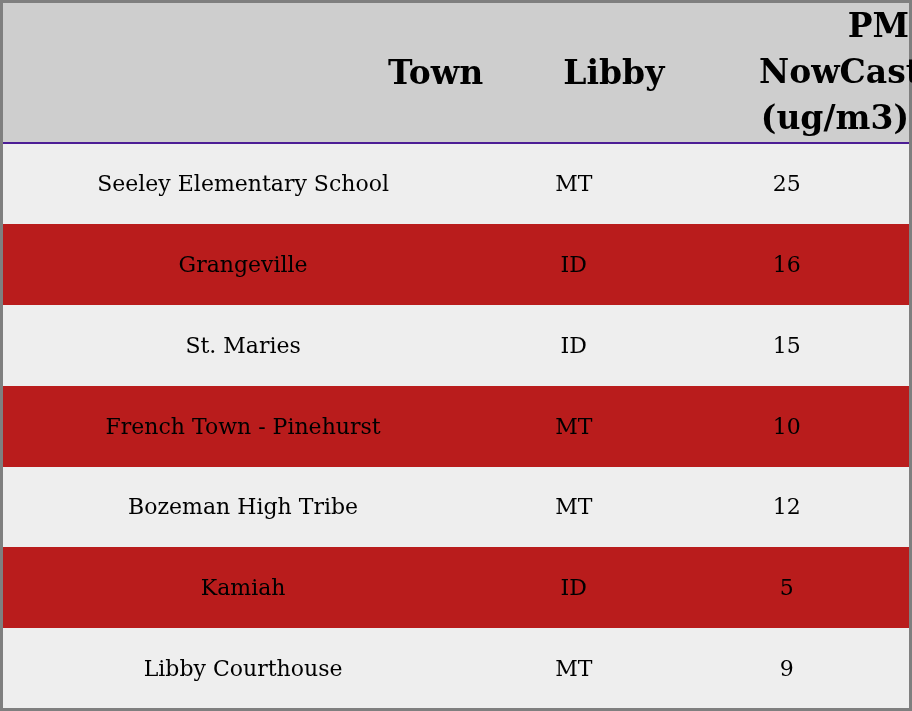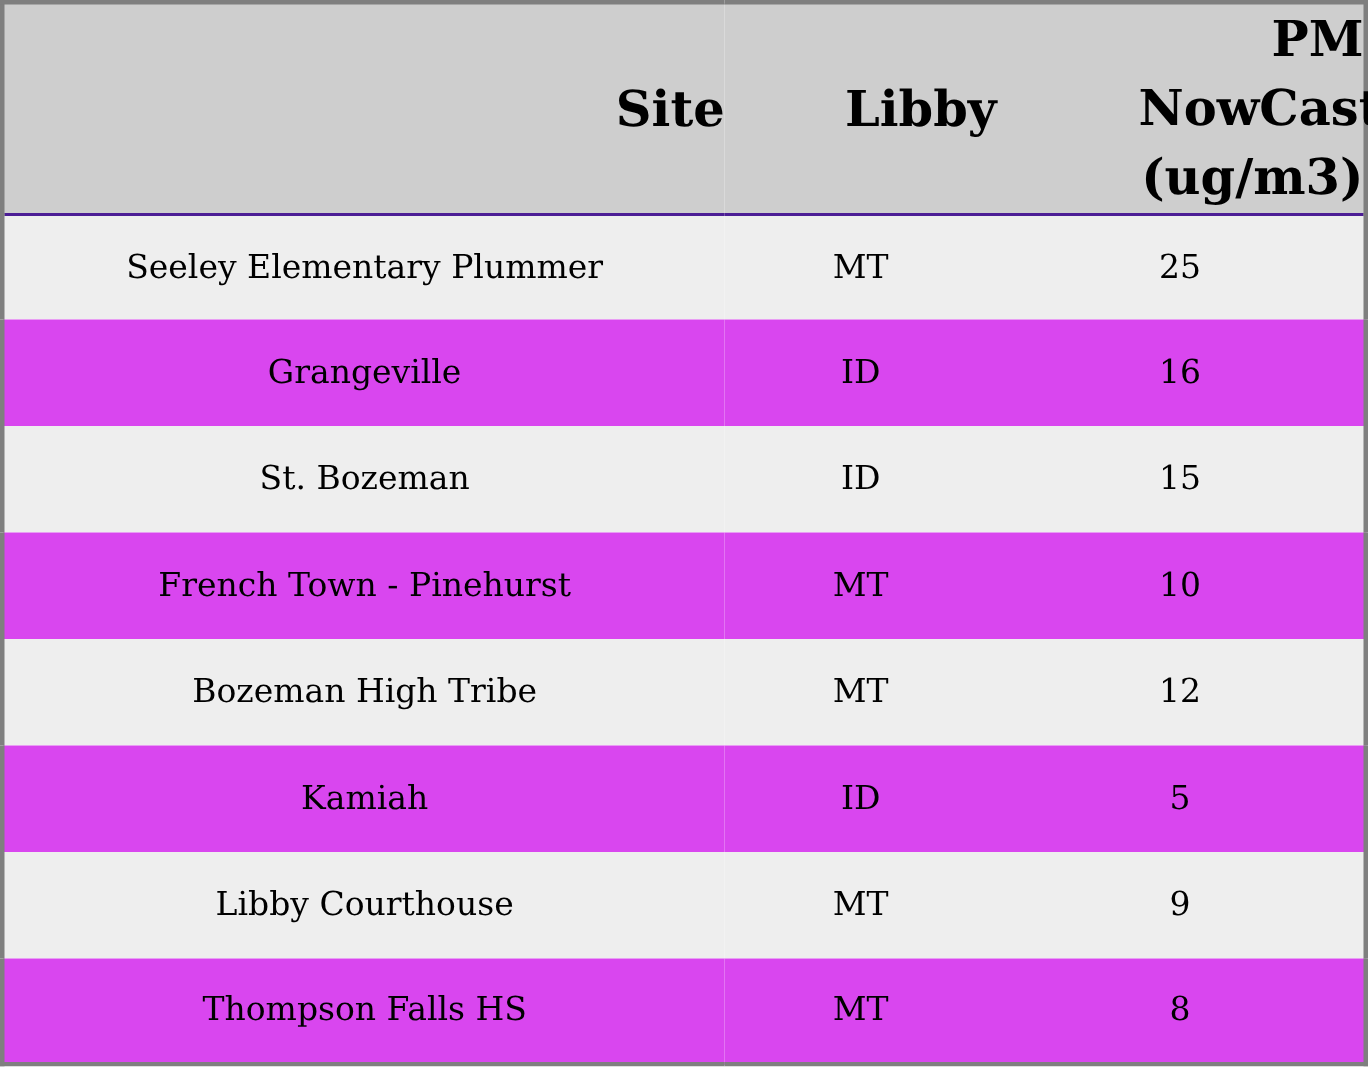--- a/index.html
+++ b/index.html
@@ -35,59 +35,59 @@
     line-height: 1.4;
   }
   .pm-table td {
     font-size: 22px;
     text-align: center;
     vertical-align: middle;
     padding: 0;
   }
   .pm-table tbody tr {
     height: 57px;
-    background: #d946ef;
+    background: #b91c1c;
   }
   .pm-table tbody tr:nth-child(odd) {
     background: #eeeeee;
   }
   .col-site  { width: 53%; }
   .col-state { width: 20%; }
   .col-pm    { width: 27%; }
 </style>
 </head>
 <body>
 
 <table class="pm-table">
   <thead>
     <tr>
       <th class="col-site">
-        <span>Site</span>
+        <span>Town</span>
       </th>
       <th class="col-state">
         <span>Libby</span>
       </th>
       <th class="col-pm">
         <span class="wrap-narrow">PM NowCast (ug/m3)</span>
       </th>
     </tr>
   </thead>
   <tbody>
     <tr>
-      <td>Seeley Elementary Plummer</td>
+      <td>Seeley Elementary School</td>
       <td>MT</td>
       <td>25</td>
     </tr>
     <tr>
       <td>Grangeville</td>
       <td>ID</td>
       <td>16</td>
     </tr>
     <tr>
-      <td>St. Bozeman</td>
+      <td>St. Maries</td>
       <td>ID</td>
       <td>15</td>
     </tr>
     <tr>
       <td>French Town - Pinehurst</td>
       <td>MT</td>
       <td>10</td>
     </tr>
     <tr>
       <td>Bozeman High Tribe</td>
@@ -97,19 +97,14 @@
     <tr>
       <td>Kamiah</td>
       <td>ID</td>
       <td>5</td>
     </tr>
     <tr>
       <td>Libby Courthouse</td>
       <td>MT</td>
       <td>9</td>
     </tr>
-    <tr>
-      <td>Thompson Falls HS</td>
-      <td>MT</td>
-      <td>8</td>
-    </tr>
   </tbody>
 </table>
 
 </body></html>

